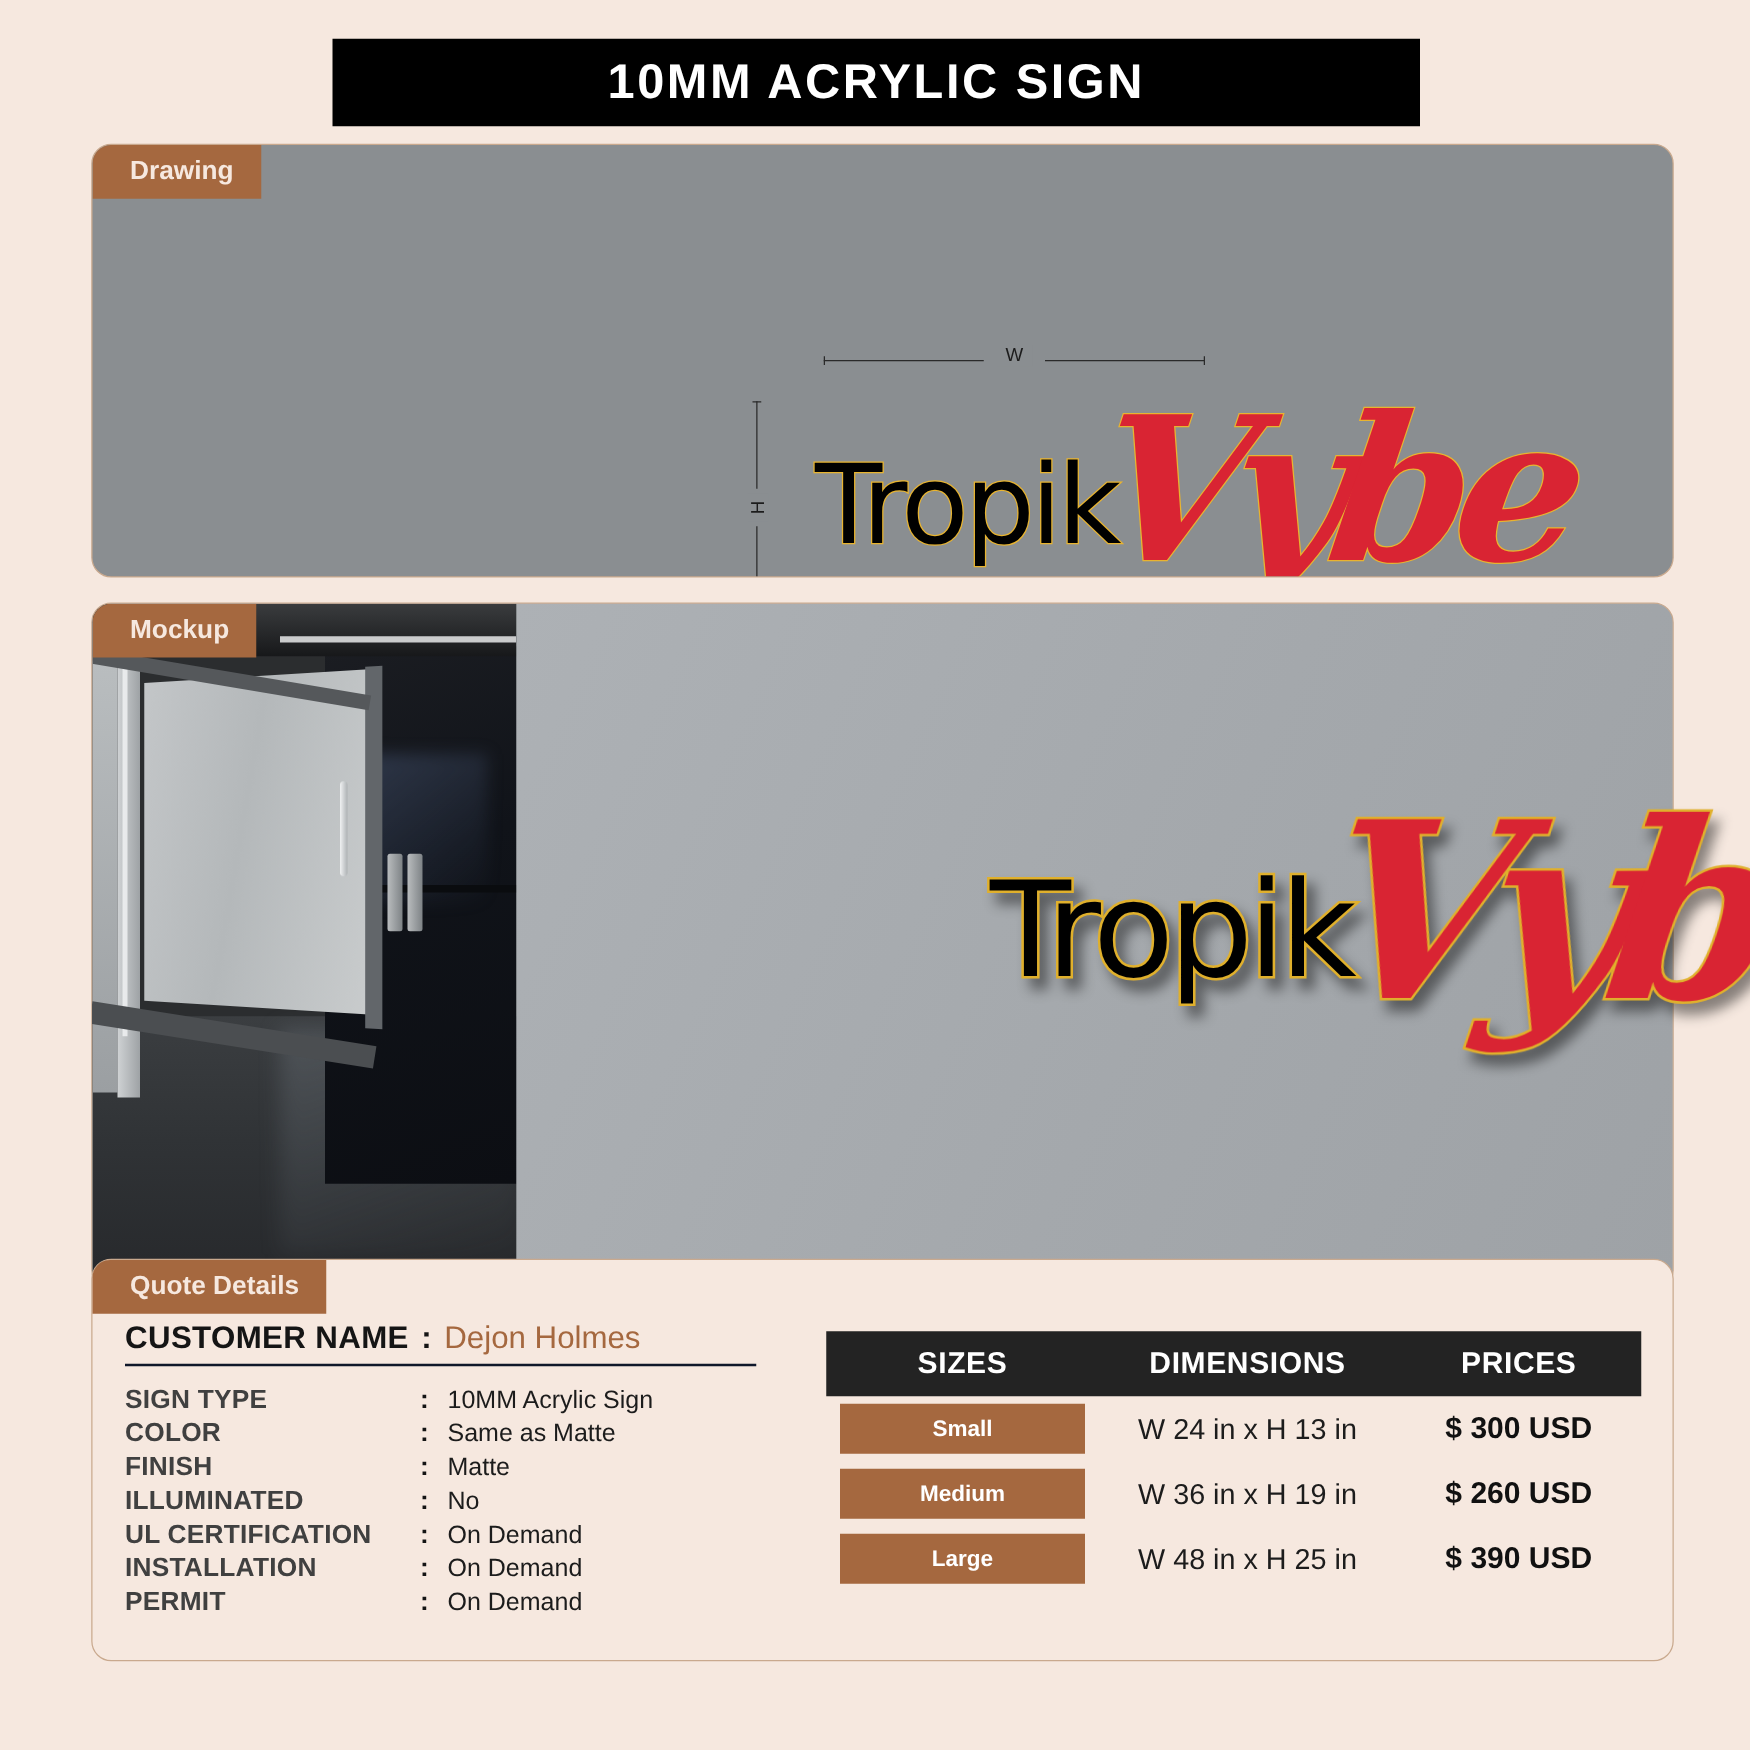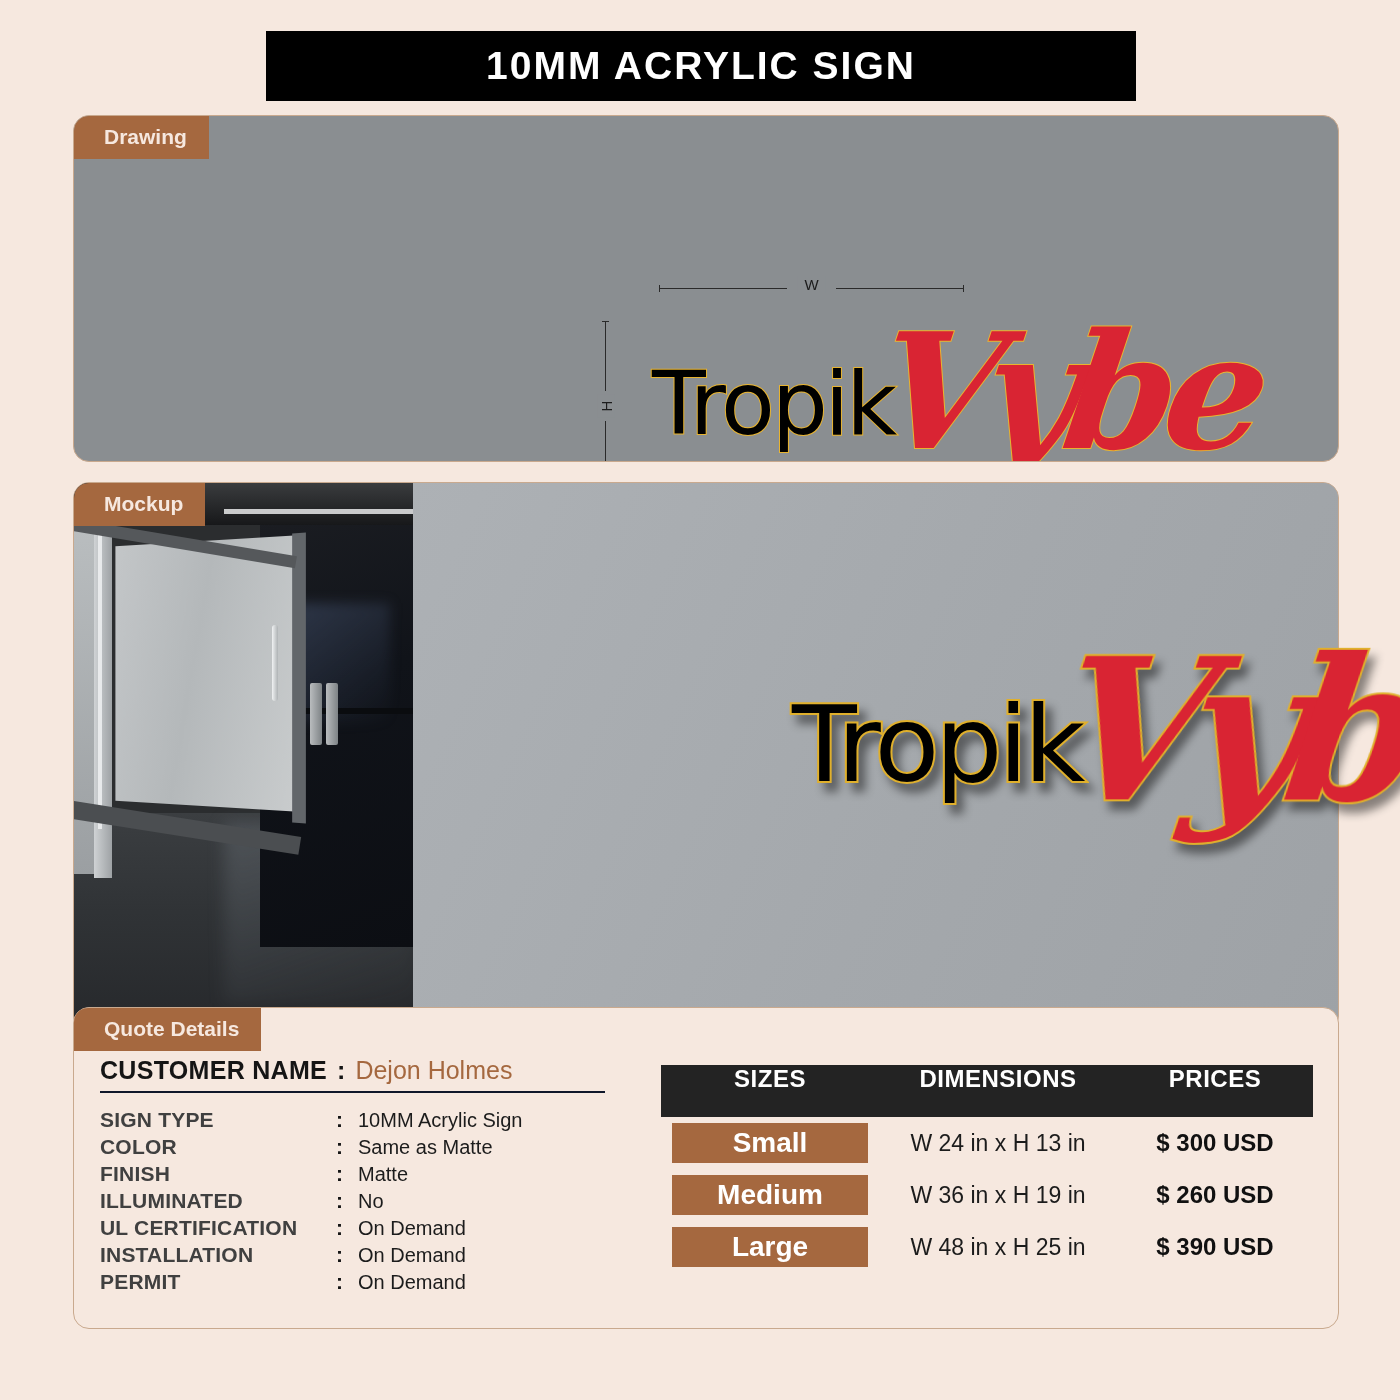--- a/index.html
+++ b/index.html
@@ -227,33 +227,33 @@
 
   .details-list{ position:absolute; left:26px; top:100px; width:520px;}
   .detail-row{ display:flex; align-items:baseline; height:27px; }
   .detail-label{ width:236px; font-size:21px; font-weight:bold; color:#404040; letter-spacing:.2px;}
   .detail-colon{ width:22px; font-size:21px; font-weight:bold; color:#141414;}
   .detail-value{ font-size:20px; color:#1c1c1c; }
 
   
   .sizes-table{ position:absolute; left:587px; top:57px; width:652px; }
   .tbl-head{
-    display:flex; background:#232323; height:52px; align-items:flex-start;
+    display:flex; background:#232323; height:52px; align-items:center;
   }
   .tbl-head .th{
     color:#fff; font-size:24px; font-weight:bold; text-align:center; letter-spacing:.5px;
   }
   .col-size{ width:218px; }
   .col-dim{ width:238px; }
   .col-price{ width:196px; }
 
   .tbl-row{ display:flex; align-items:center; height:52px; }
   .size-badge{
     width:196px; margin-left:11px; height:40px;
-    background:#A5683F; color:#fff; font-size:28px; font-weight:bold;
+    background:#A5683F; color:#fff; font-size:18px; font-weight:bold;
     display:flex; align-items:center; justify-content:center;
   }
   .dim-cell{ width:238px; text-align:center; font-size:23px; color:#1c1c1c;}
   .price-cell{ width:196px; text-align:center; font-size:24px; font-weight:bold; color:#111;}
 </style>
 </head>
 <body>
 
 <div class="title-bar">
   <div class="title-text">10MM ACRYLIC SIGN</div>

